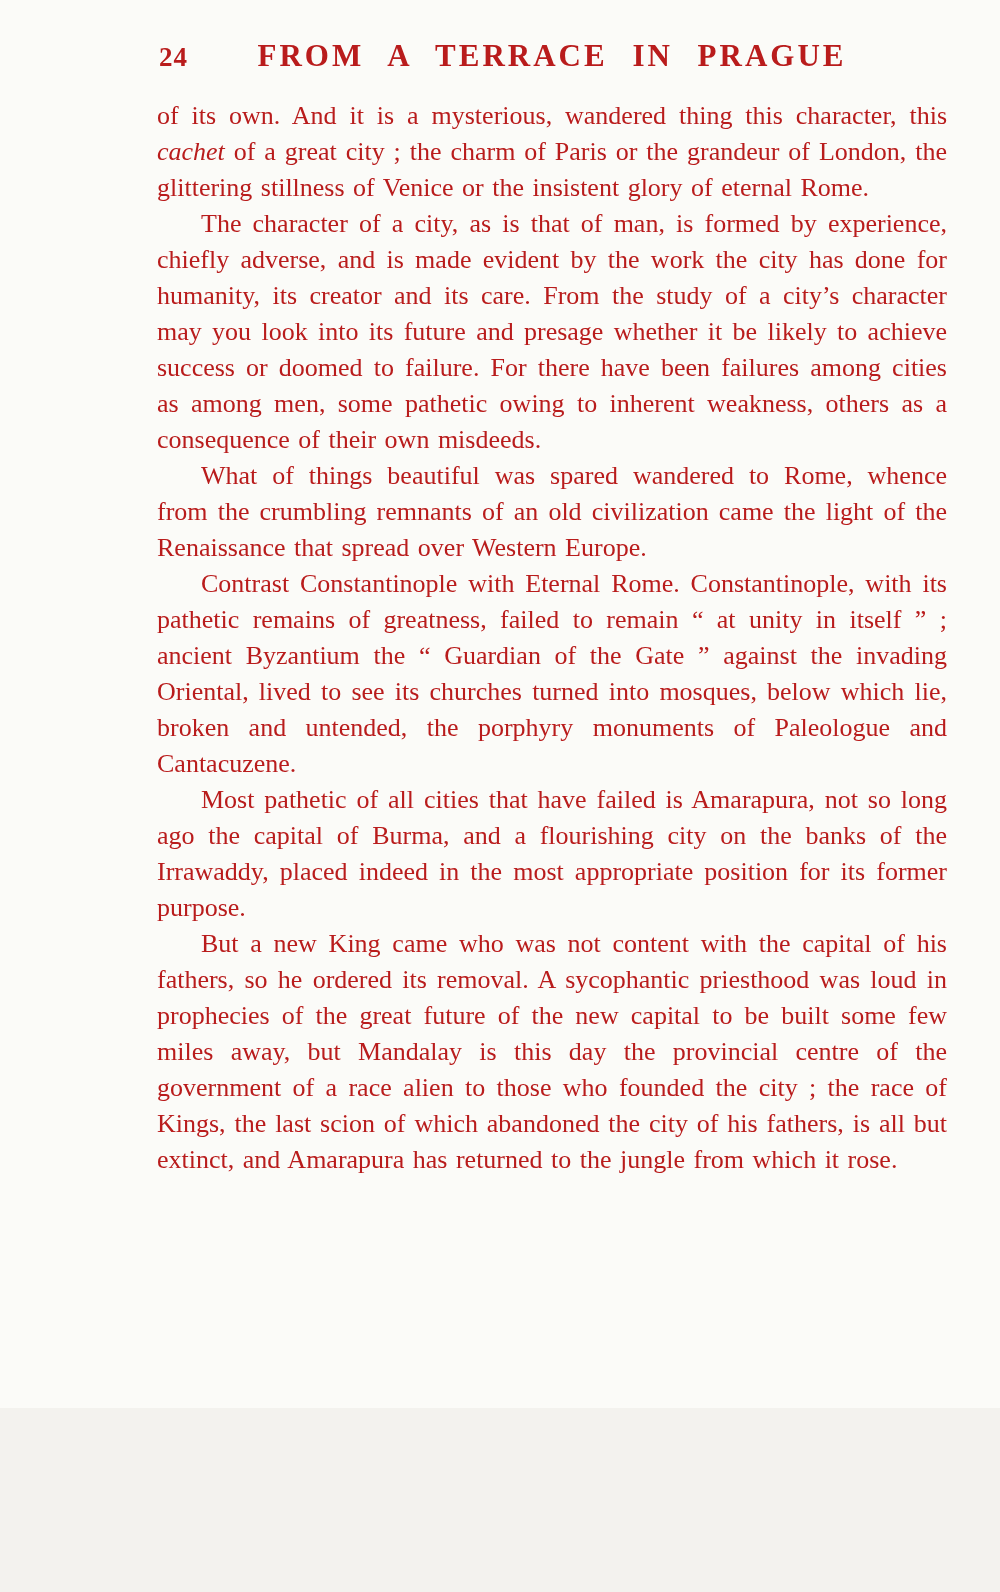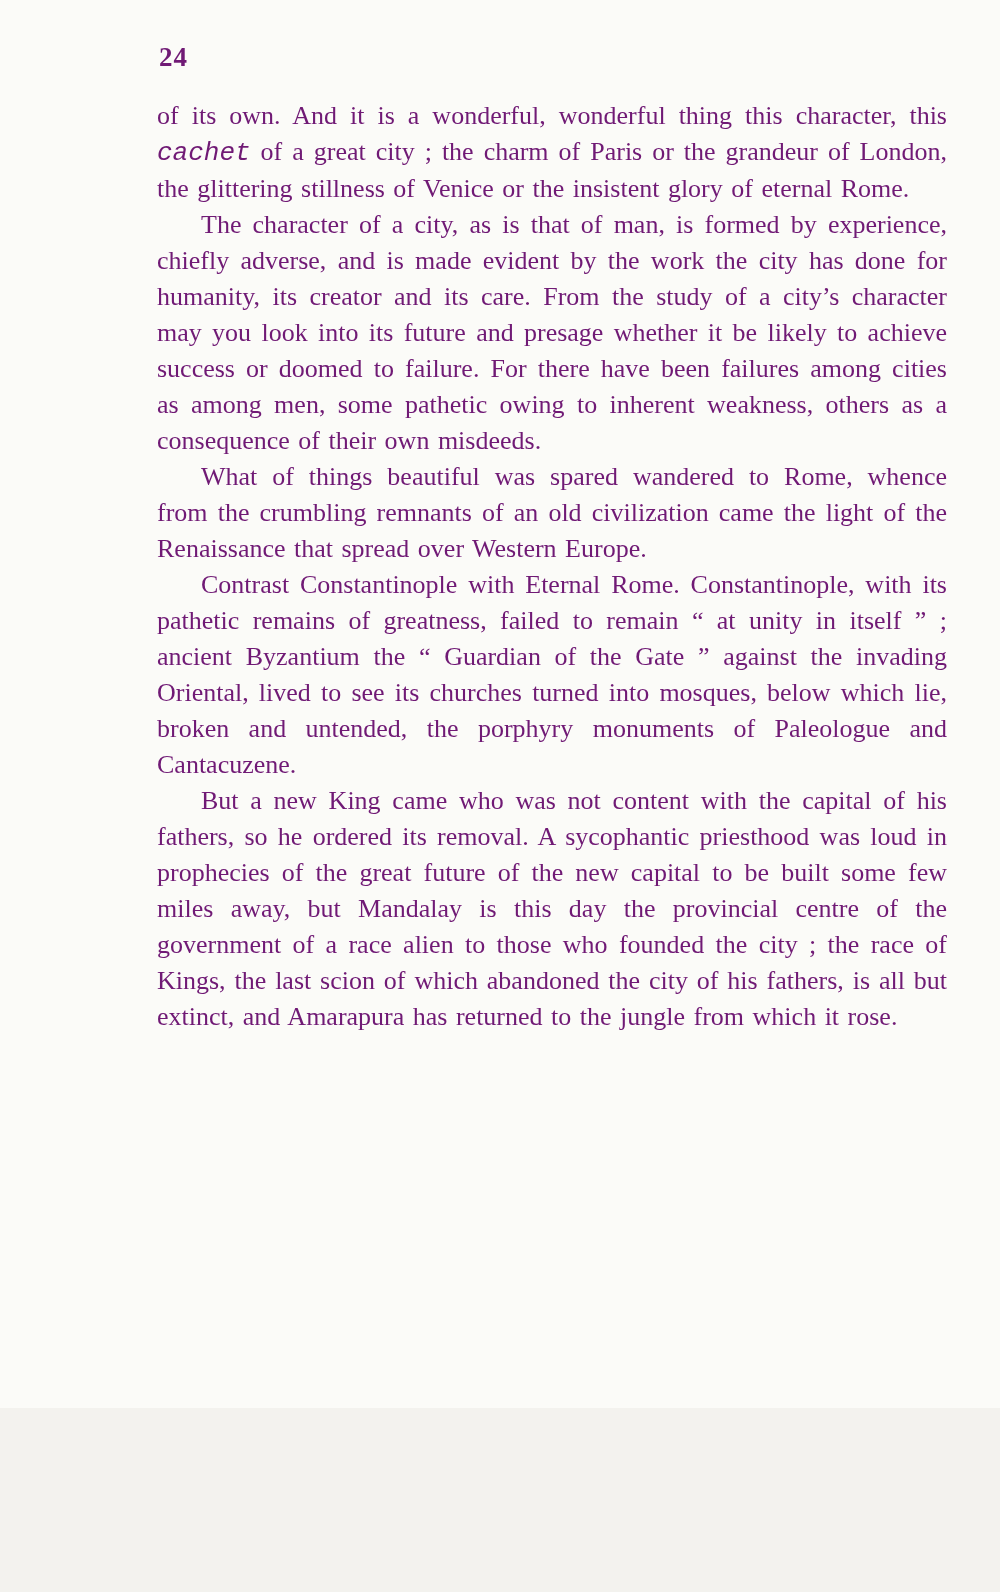--- a/index.html
+++ b/index.html
@@ -6,21 +6,21 @@
     margin: 0;
     padding: 0;
     background: #f3f2ee;
   }
   .page {
     position: relative;
     width: 1000px;
     height: 1408px;
     margin: 0 auto;
     background: #fbfbf8;
-    color: #701a75;
+    color: #b91c1c;
     font-family: "Liberation Serif", "DejaVu Serif", serif;
     overflow: hidden;
     box-sizing: border-box;
   }
   .text-column {
     position: absolute;
     left: 157px;
     top: 38px;
     width: 790px;
   }
@@ -55,42 +55,43 @@
     line-height: 36px;
     text-align: justify;
     text-indent: 44px;
     word-spacing: 2px;
   }
   .para.no-indent {
     text-indent: 0;
   }
   .italic {
     font-style: italic;
-    font-family: Liberation Mono, monospace;
   }
 </style>
 </head>
 <body>
 
 <div class="page">
   <div class="text-column">
 
     <header class="page-header">
       <span class="page-number">24</span>
+      <h1 class="running-title">FROM A TERRACE IN PRAGUE</h1>
     </header>
 
     <main class="page-body">
 
-      <p class="para no-indent"><span>of its own.  And it is a wonderful, wonderful thing this character, this </span><i class="italic">cachet</i><span> of a great city ;  the charm of Paris or the grandeur of London, the glittering stillness of Venice or the insistent glory of eternal Rome.</span></p>
+      <p class="para no-indent"><span>of its own.  And it is a mysterious, wandered thing this character, this </span><i class="italic">cachet</i><span> of a great city ;  the charm of Paris or the grandeur of London, the glittering stillness of Venice or the insistent glory of eternal Rome.</span></p>
 
       <p class="para">The character of a city, as is that of man, is formed by experience, chiefly adverse, and is made evident by the work the city has done for humanity, its creator and its care.  From the study of a city’s character may you look into its future and presage whether it be likely to achieve success or doomed to failure.  For there have been failures among cities as among men, some pathetic owing to inherent weakness, others as a consequence of their own misdeeds.</p>
 
       <p class="para">What of things beautiful was spared wandered to Rome, whence from the crumbling remnants of an old civilization came the light of the Renaissance that spread over Western Europe.</p>
 
       <p class="para">Contrast Constantinople with Eternal Rome.  Constantinople, with its pathetic remains of greatness, failed to remain “ at unity in itself ” ;  ancient Byzantium the “ Guardian of the Gate ” against the invading Oriental, lived to see its churches turned into  mosques, below which lie, broken and untended, the porphyry monuments of Paleologue and Cantacuzene.</p>
 
+      <p class="para">Most pathetic of all cities that have failed is Amarapura, not so long ago the capital of Burma, and a flourishing city on the banks of the Irrawaddy, placed indeed in the most appropriate position for its former purpose.</p>
 
       <p class="para">But a new King came who was not content with the capital of his fathers, so he ordered its removal.  A sycophantic priesthood was loud in prophecies of the great future of the new capital to be built some few miles away, but Mandalay is this day the provincial centre of the government of a race alien to those who founded the city ;  the race of Kings, the last scion of which abandoned the city of his fathers, is all but extinct, and Amarapura has returned to the jungle from which it rose.</p>
 
 
     </main>
   </div>
 </div>
 
 </body></html>

